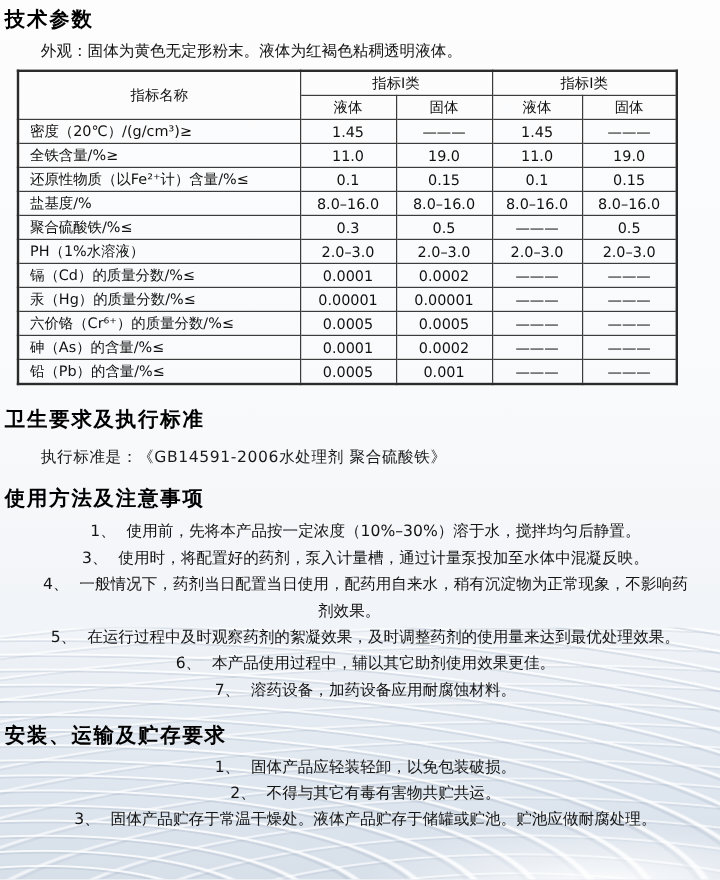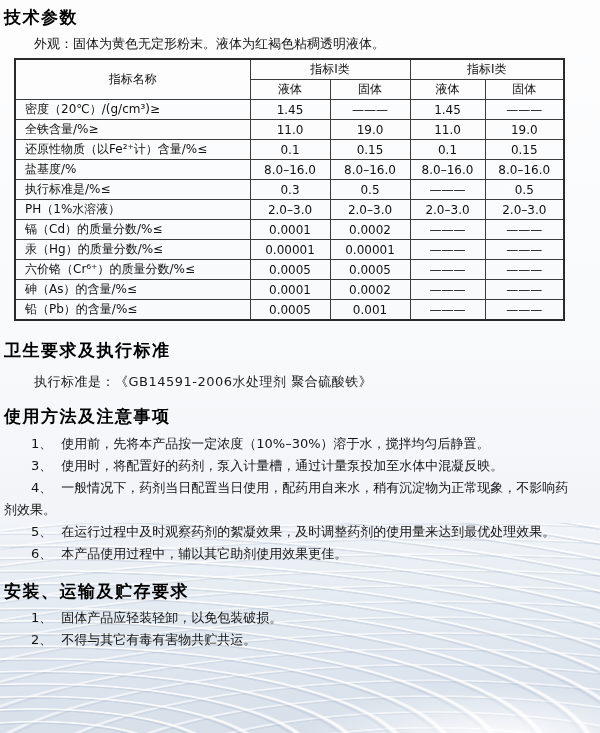--- a/index.html
+++ b/index.html
@@ -34,21 +34,21 @@
   table{
     border-collapse:collapse;table-layout:fixed;width:549px;
     margin:6px 0 0 10px;font-size:12px;color:#101010;
     border:2px solid #2b2b2b;
   }
   th,td{border:1px solid #3c3c3c;height:19px;padding:0;text-align:center;font-weight:normal;overflow:hidden;white-space:nowrap;}
   td.name{text-align:left;padding-left:9px;}
   .sec-hygiene{margin-top:20px;font-family:Liberation Mono, monospace;}
   .standard{font-size:13px;line-height:17px;margin:11px 0 0 30px;letter-spacing:0.5px;}
   .sec-usage{margin-top:16px;}
-  .items{margin-top:6px;}
+  .items{margin-top:6px;text-align:center;}
   .item{font-size:13px;line-height:22px;margin:0;text-indent:27px;color:#141414;}
   .item .num{margin-right:9px;}
   .sec-storage{margin-top:16px;}
   .items-storage{margin-top:5px;}
   .items-storage .item{line-height:22px;}
 </style>
 </head>
 <body>
 
 <div class="page">
@@ -102,21 +102,21 @@
           <td>0.15</td>
         </tr>
         <tr>
           <td class="name">盐基度/%</td>
           <td>8.0–16.0</td>
           <td>8.0–16.0</td>
           <td>8.0–16.0</td>
           <td>8.0–16.0</td>
         </tr>
         <tr>
-          <td class="name">执行标准是/%≤</td>
+          <td class="name">聚合硫酸铁/%≤</td>
           <td>0.3</td>
           <td>0.5</td>
           <td>———</td>
           <td>0.5</td>
         </tr>
         <tr>
           <td class="name">PH（1%水溶液）</td>
           <td>2.0–3.0</td>
           <td>2.0–3.0</td>
           <td>2.0–3.0</td>
@@ -163,22 +163,24 @@
     <div class="h sec-hygiene">卫生要求及执行标准</div>
     <p class="standard">执行标准是：《GB14591-2006水处理剂 聚合硫酸铁》</p>
 
     <div class="h sec-usage">使用方法及注意事项</div>
     <div class="items">
       <p class="item"><span class="num">1、</span><span>使用前，先将本产品按一定浓度（10%–30%）溶于水，搅拌均匀后静置。</span></p>
       <p class="item"><span class="num">3、</span><span>使用时，将配置好的药剂，泵入计量槽，通过计量泵投加至水体中混凝反映。</span></p>
       <p class="item"><span class="num">4、</span><span>一般情况下，药剂当日配置当日使用，配药用自来水，稍有沉淀物为正常现象，不影响药剂效果。</span></p>
       <p class="item"><span class="num">5、</span><span>在运行过程中及时观察药剂的絮凝效果，及时调整药剂的使用量来达到最优处理效果。</span></p>
       <p class="item"><span class="num">6、</span><span>本产品使用过程中，辅以其它助剂使用效果更佳。</span></p>
+      <p class="item"><span class="num">7、</span><span>溶药设备，加药设备应用耐腐蚀材料。</span></p>
     </div>
 
     <div class="h sec-storage">安装、运输及贮存要求</div>
     <div class="items items-storage">
       <p class="item"><span class="num">1、</span><span>固体产品应轻装轻卸，以免包装破损。</span></p>
       <p class="item"><span class="num">2、</span><span>不得与其它有毒有害物共贮共运。</span></p>
+      <p class="item"><span class="num">3、</span><span>固体产品贮存于常温干燥处。液体产品贮存于储罐或贮池。贮池应做耐腐处理。</span></p>
     </div>
 
   </div>
 </div>
 
 </body></html>

